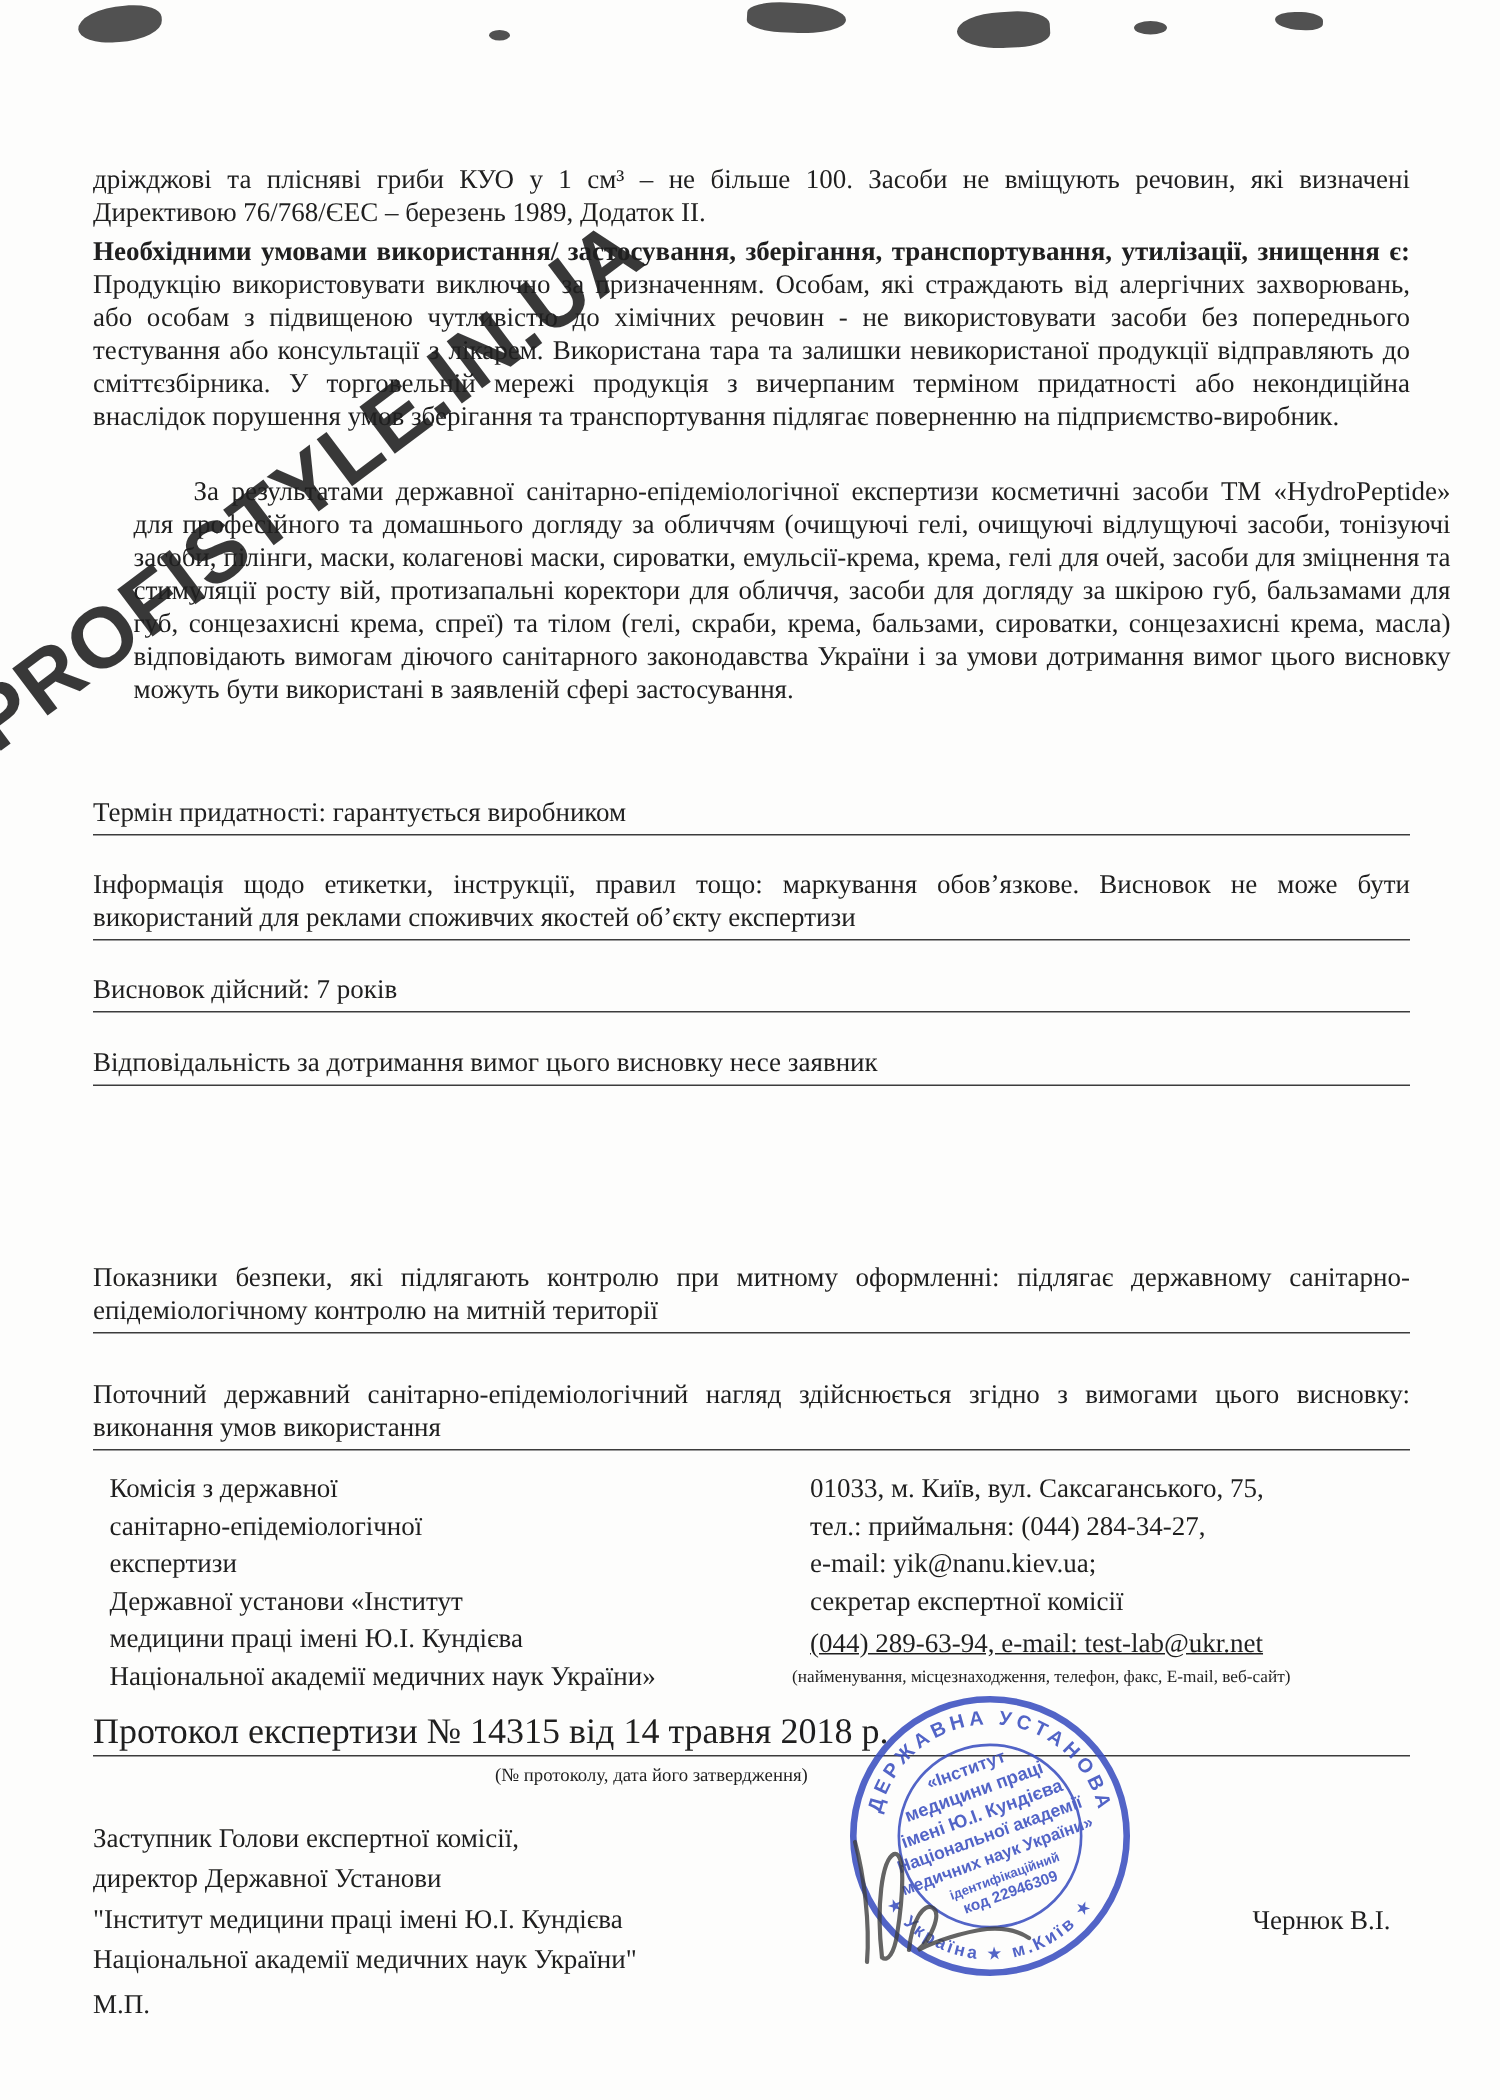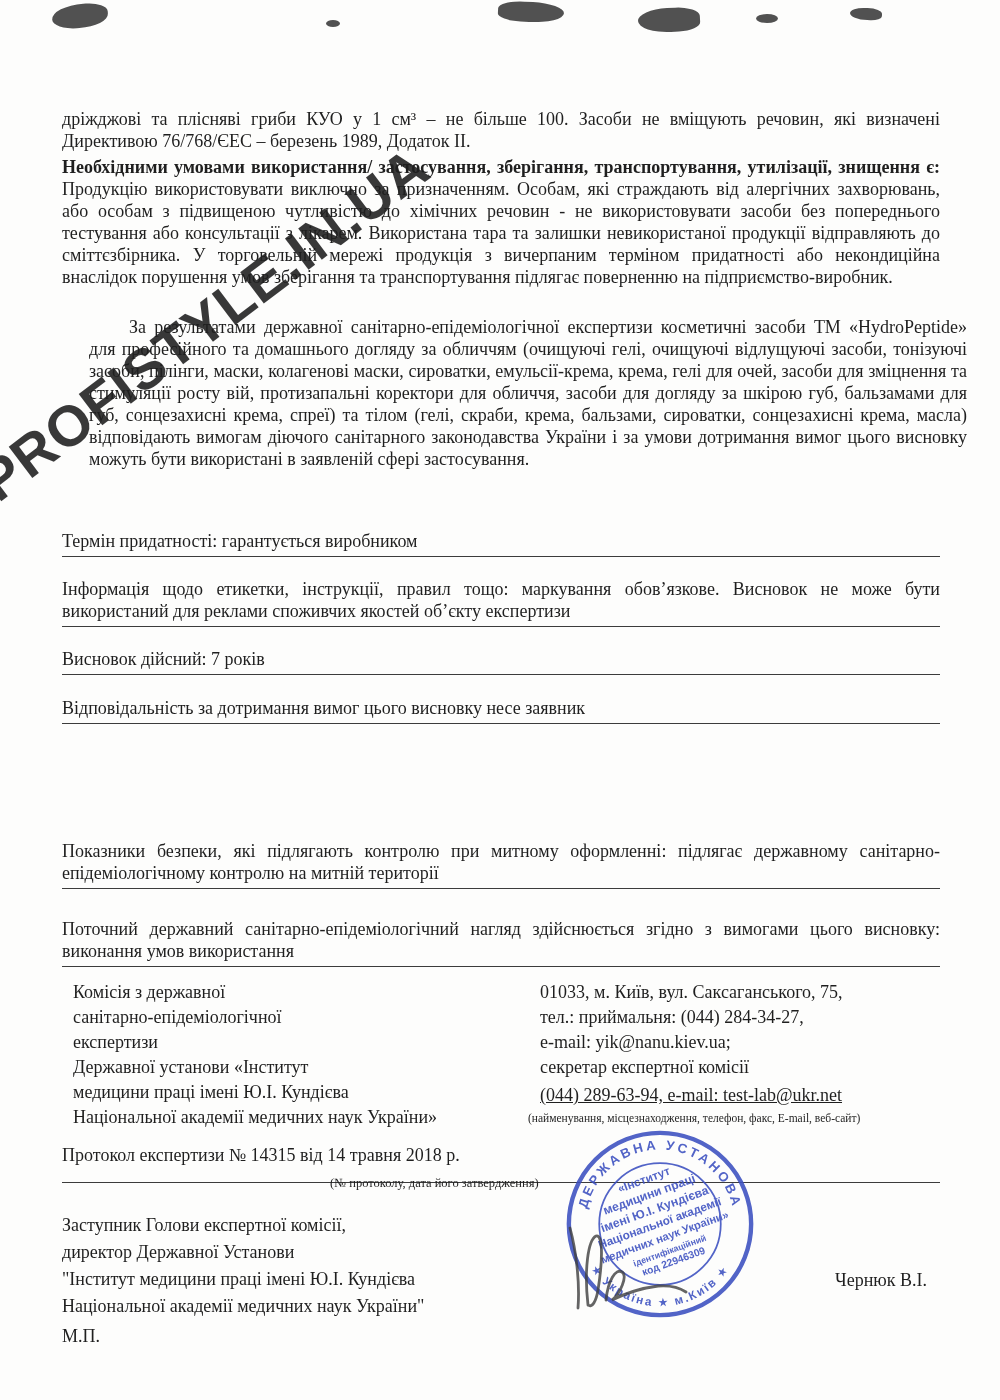--- a/index.html
+++ b/index.html
@@ -26,22 +26,22 @@
     color:#1d1d1d;opacity:.88;white-space:nowrap;
     transform:rotate(-37deg);transform-origin:0 100%;
   }
   
   .contact-left,.contact-right{position:absolute;font-size:18px;line-height:25px;white-space:pre-line;}
   .contact-left{left:73px;top:980px;width:460px;}
   .contact-right{left:540px;top:980px;width:400px;}
   .phone-line{position:absolute;left:540px;top:1085px;width:400px;font-size:18px;text-decoration:underline;}
   .contact-caption{position:absolute;left:528px;top:1112px;width:412px;font-size:11.5px;line-height:13px;}
   
-  .protocol{position:absolute;left:62px;top:1144px;width:878px;font-size:18px;line-height:22px;
-    border-bottom:1.5px solid #3c3c3c;padding-bottom:16px;text-align:left;}
+  .protocol{position:absolute;left:62px;top:1144px;width:878px;font-size:24px;line-height:22px;
+    border-bottom:1.5px solid #3c3c3c;padding-bottom:4px;text-align:left;}
   .protocol-caption{position:absolute;left:330px;top:1176px;font-size:12.5px;line-height:14px;}
   
   .sign-lines{position:absolute;left:62px;top:1212px;width:560px;font-size:18px;line-height:27px;white-space:pre-line;}
   .signatory-name{position:absolute;left:835px;top:1270px;font-size:18px;}
   .seal-mark{position:absolute;left:62px;top:1326px;font-size:18px;}
   
   .stamp{position:absolute;left:562px;top:1126px;width:196px;height:196px;opacity:.88;}
   .stamp text{font-family:"Liberation Sans","DejaVu Sans",sans-serif;fill:#3b4fc0;}
   .signature-svg{position:absolute;left:558px;top:1210px;width:150px;height:105px;}
 </style>

